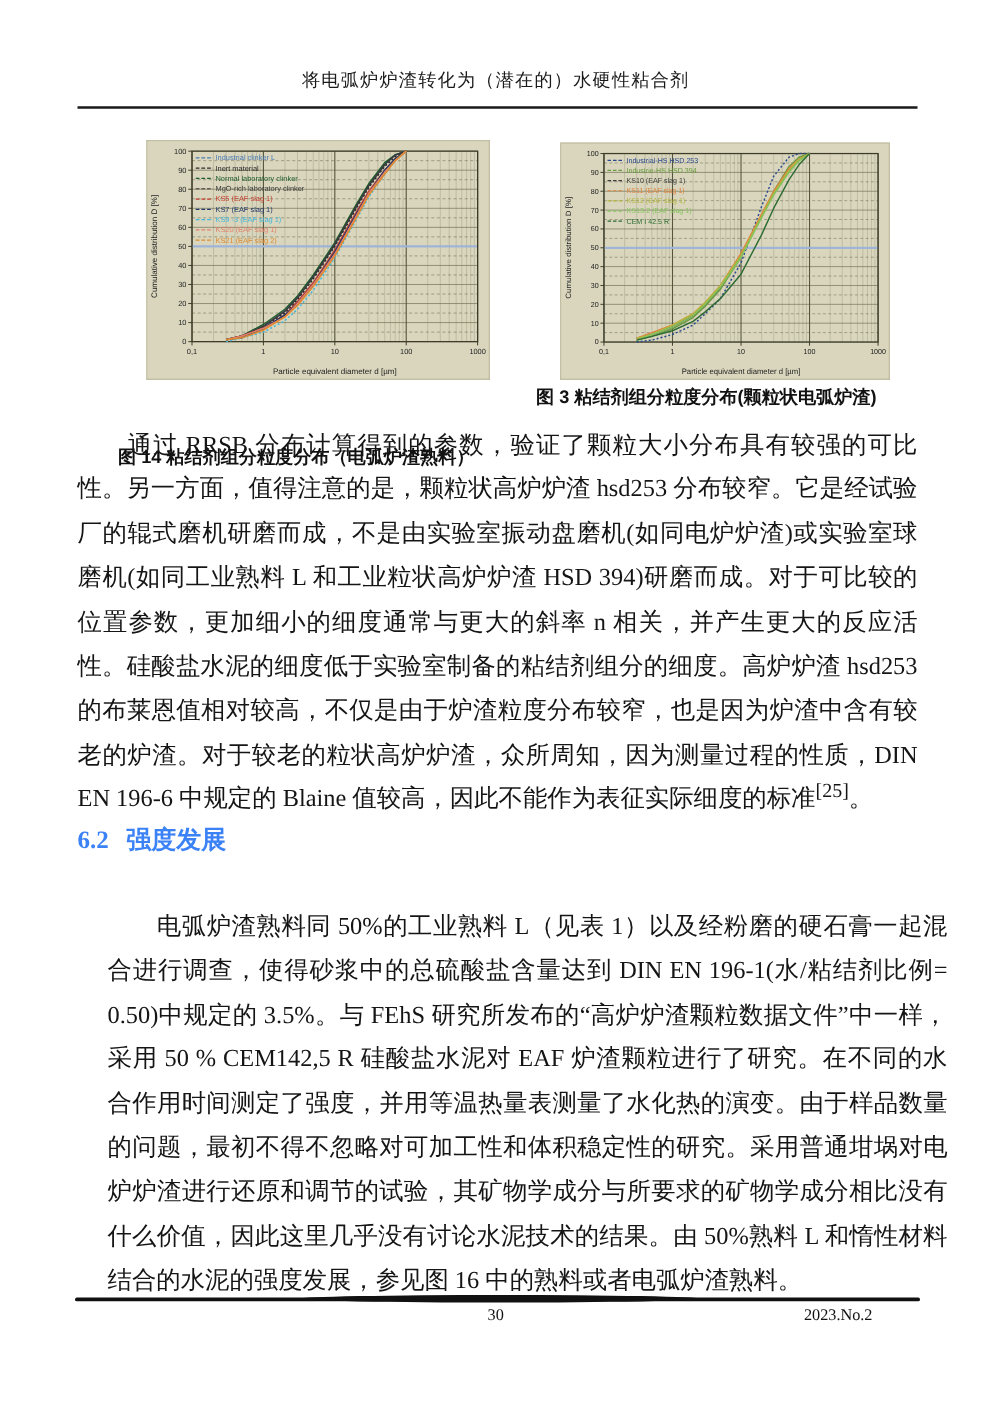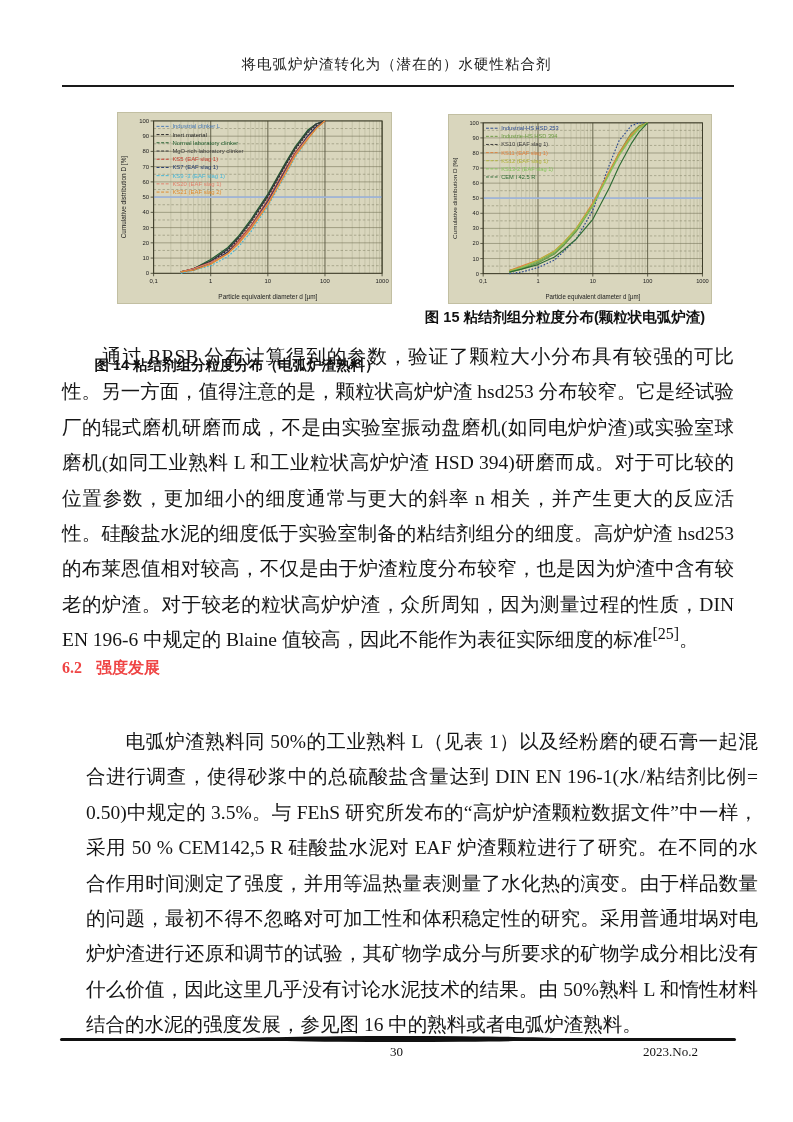--- a/index.html
+++ b/index.html
@@ -16,21 +16,21 @@
 
   .caption{position:absolute;top:308px;font-family:"Liberation Sans","DejaVu Sans",sans-serif;font-weight:bold;font-size:14.5px;color:#111;text-align:center;}
   .cap14{left:62px;width:350px;margin-top:48px;}
   .cap15{left:400px;width:330px;}
 
   .body-text{position:absolute;left:62px;width:672px;font-size:19.5px;line-height:35.4px;text-align:justify;color:#151515;}
   .p1{top:339px;}
   .p1 .para-indent{display:inline-block;width:2em;}
   .sup-ref{vertical-align:super;font-size:16px;line-height:0;}
 
-  .section-heading{position:absolute;left:62px;top:658px;font-family:"Liberation Sans","DejaVu Sans",sans-serif;font-weight:bold;font-size:16px;color:#ef4444;}
+  .section-heading{position:absolute;left:62px;top:658px;font-family:"Liberation Sans","DejaVu Sans",sans-serif;font-weight:bold;font-size:20px;color:#3b82f6;}
   .section-heading .sec-num{margin-right:14px;font-family:"Liberation Serif",serif;}
 
   .p2{top:724px;margin-left:24px;}
   .p2 .para-indent{display:inline-block;width:2em;}
 
   .footer-rule{position:absolute;top:1038px;left:60px;width:676px;height:3px;background:#111;border-radius:2px;}
   .footer-rule-bulge{position:absolute;top:1036px;left:240px;width:320px;height:6px;background:#111;border-radius:50%;}
   .footer-page{position:absolute;top:1044px;left:0;width:793px;text-align:center;font-size:13px;color:#111;}
   .footer-issue{position:absolute;top:1044px;right:95px;font-size:13px;color:#111;}
 </style>
@@ -283,21 +283,21 @@
         <line x1="39" y1="46.7" x2="53" y2="46.7" stroke="#b5b53f" stroke-width="1" stroke-dasharray="3,1.6"></line>
         <text x="55" y="48.7" font-size="6" fill="#b5b53f" font-family="Liberation Sans, DejaVu Sans, sans-serif">KS12 (EAF slag 1)</text>
         <line x1="39" y1="55" x2="53" y2="55" stroke="#85c45c" stroke-width="1" stroke-dasharray="3,1.6"></line>
         <text x="55" y="57" font-size="6" fill="#85c45c" font-family="Liberation Sans, DejaVu Sans, sans-serif">KS13-2 (EAF slag 1)</text>
         <line x1="39" y1="63.30000000000001" x2="53" y2="63.30000000000001" stroke="#2d6b33" stroke-width="1" stroke-dasharray="3,1.6"></line>
         <text x="55" y="65.30000000000001" font-size="6" fill="#2d6b33" font-family="Liberation Sans, DejaVu Sans, sans-serif">CEM I 42.5 R</text>
       </svg>
   </div>
 
   <div class="caption cap14">图 14  粘结剂组分粒度分布（电弧炉渣熟料）</div>
-  <div class="caption cap15">图 15  粘结剂组分粒度分布(颗粒状电弧炉渣)</div>
+  <div class="caption cap15">图 3  粘结剂组分粒度分布(颗粒状电弧炉渣)</div>
 
   <div class="body-text p1"><span class="para-indent"></span><span>通过 RRSB 分布计算得到的参数，验证了颗粒大小分布具有较强的可比性。另一方面，值得注意的是，颗粒状高炉炉渣 hsd253 分布较窄。它是经试验厂的辊式磨机研磨而成，不是由实验室振动盘磨机(如同电炉炉渣)或实验室球磨机(如同工业熟料 L 和工业粒状高炉炉渣 HSD 394)研磨而成。对于可比较的位置参数，更加细小的细度通常与更大的斜率 n 相关，并产生更大的反应活性。硅酸盐水泥的细度低于实验室制备的粘结剂组分的细度。高炉炉渣 hsd253 的布莱恩值相对较高，不仅是由于炉渣粒度分布较窄，也是因为炉渣中含有较老的炉渣。对于较老的粒状高炉炉渣，众所周知，因为测量过程的性质，DIN EN 196-6 中规定的 Blaine 值较高，因此不能作为表征实际细度的标准</span><span class="sup-ref">[25]</span><span>。</span></div>
 
   <div class="section-heading">
     <span class="sec-num">6.2</span><span>强度发展</span>
   </div>
 
   <div class="body-text p2"><span class="para-indent"></span><span>电弧炉渣熟料同 50%的工业熟料 L（见表 1）以及经粉磨的硬石膏一起混合进行调查，使得砂浆中的总硫酸盐含量达到 DIN EN 196-1(水/粘结剂比例= 0.50)中规定的 3.5%。与 FEhS 研究所发布的“高炉炉渣颗粒数据文件”中一样，采用 50 % CEM142,5 R 硅酸盐水泥对 EAF 炉渣颗粒进行了研究。在不同的水合作用时间测定了强度，并用等温热量表测量了水化热的演变。由于样品数量的问题，最初不得不忽略对可加工性和体积稳定性的研究。采用普通坩埚对电炉炉渣进行还原和调节的试验，其矿物学成分与所要求的矿物学成分相比没有什么价值，因此这里几乎没有讨论水泥技术的结果。由 50%熟料 L 和惰性材料结合的水泥的强度发展，参见图 16 中的熟料或者电弧炉渣熟料。</span></div>
 
   <div class="footer-rule"></div>

